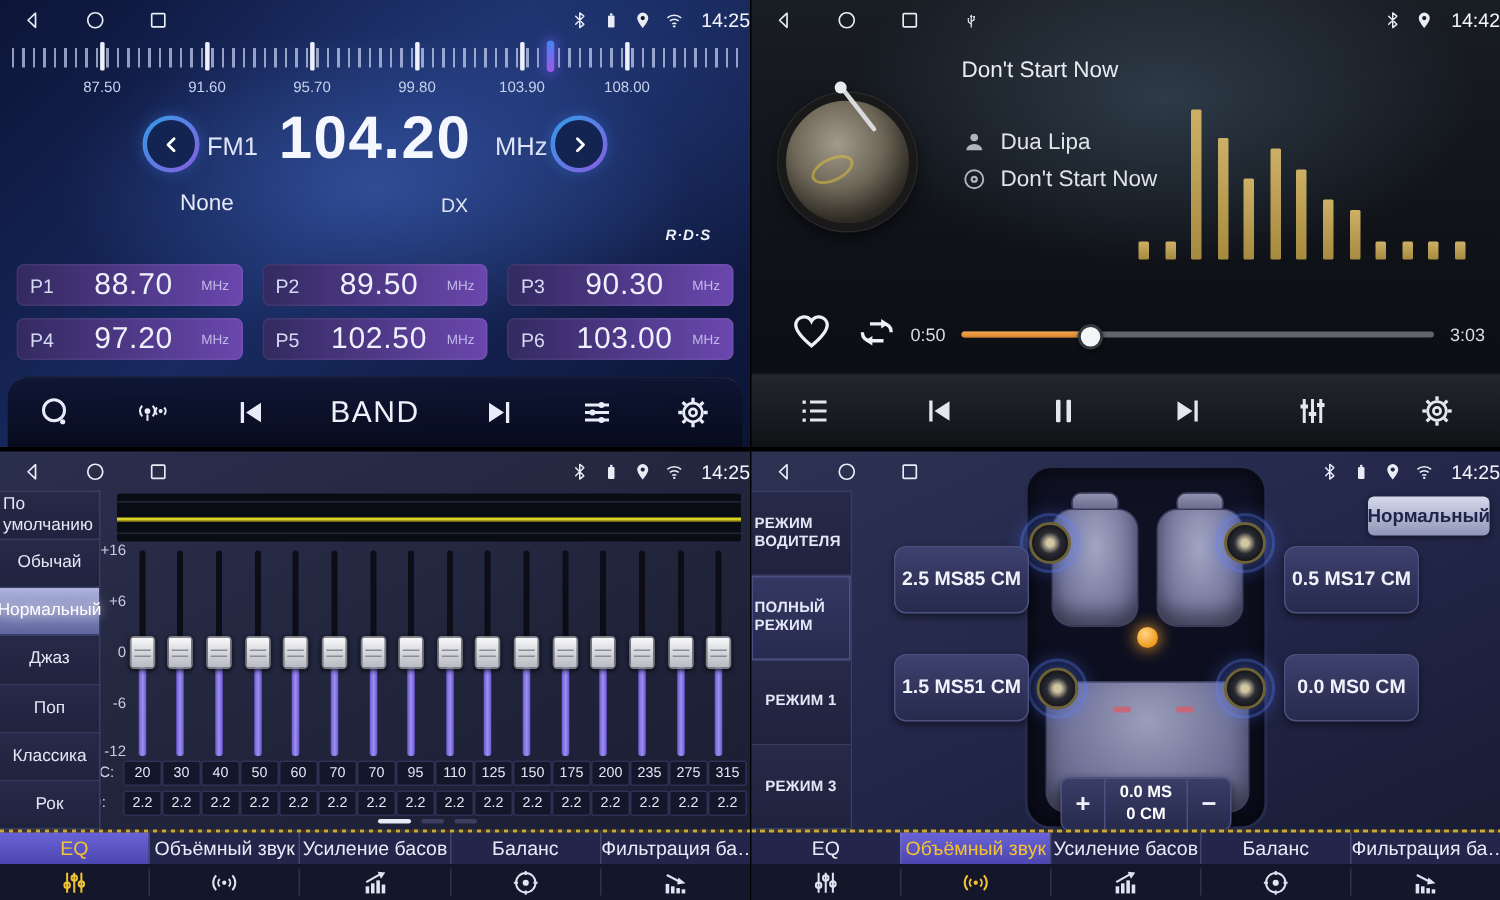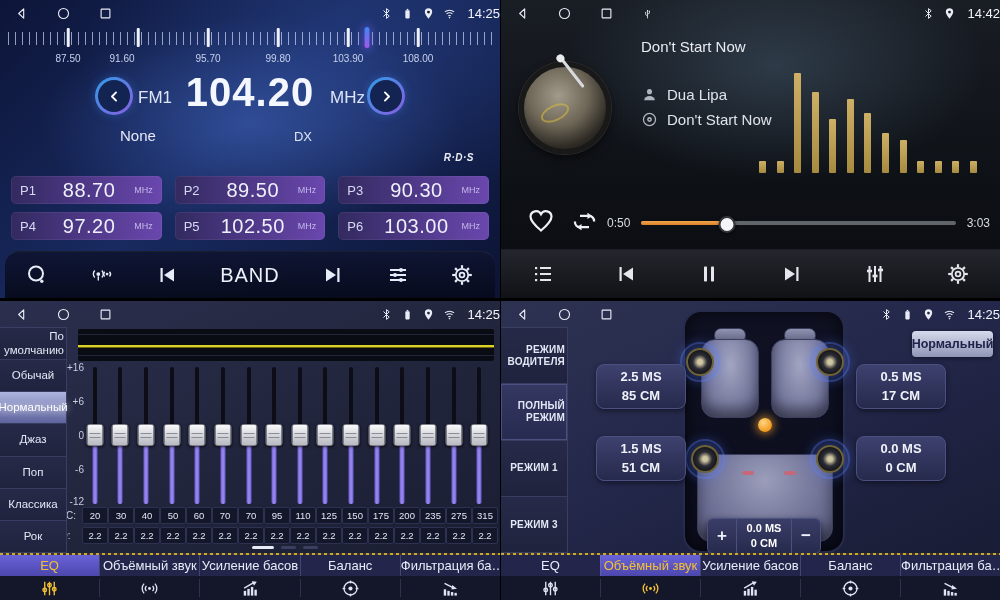--- a/index.html
+++ b/index.html
@@ -83,21 +83,21 @@
   .pthumb{position:absolute;top:-5px;width:13px;height:13px;border-radius:50%;background:#f4f5f7;border:2px solid #33363c;
      transform:translateX(-50%);box-shadow:0 1px 3px rgba(0,0,0,.6)}
   .toolbar2{position:absolute;left:0;right:0;bottom:0;height:48px;
      background:linear-gradient(180deg,#23262c,#101216);border-top:1px solid rgba(255,255,255,.06);
      display:flex;align-items:center;justify-content:space-around}
   .toolbar2 .tbico{color:#e4e7ee}
 
   
   .sidepanel{position:absolute;left:0;top:26px;bottom:47px;width:66px;display:flex;flex-direction:column;
      background:#1e2140;border-right:1px solid #3a3e63;border-top:1px solid #3a3e63;z-index:5}
-  .side-item{flex:1;display:flex;align-items:center;justify-content:center;text-align:right;
+  .side-item{flex:1;display:flex;align-items:center;justify-content:center;text-align:left;
      font-size:11.5px;color:#e3e7f6;border-bottom:1px solid #383c60;padding:1px 2px;line-height:1.15;
      background:linear-gradient(180deg,#262a48,#20233e)}
   .side-item.sel{background:linear-gradient(180deg,#b2b8e2 0%,#707match 0%);background:linear-gradient(180deg,#aeb4de,#5d639c);
      color:#ffffff;text-shadow:0 0 7px rgba(255,255,255,.85)}
   .side-item.dside{font-size:10px;font-weight:700;letter-spacing:.2px}
   .side-item.sel2{background:linear-gradient(180deg,#343862,#272b50);box-shadow:inset 0 0 0 1px #4b5082}
   .tabbar{position:absolute;left:0;right:0;bottom:0;height:47px;background:#14162a;z-index:6}
   .tabbar::before{content:'';position:absolute;top:0;left:0;right:0;height:2px;
      background:repeating-linear-gradient(90deg,#c9a93a 0 3px,rgba(201,169,58,.22) 3px 6px)}
   .tlrow{display:flex;height:21px;margin-top:2px;background:#23264a}
@@ -153,21 +153,21 @@
      border:1px solid #3c3e5e;box-shadow:inset 0 -10px 14px rgba(0,0,0,.4)}
   .belt{position:absolute;top:16px;width:12px;height:4px;border-radius:2px;background:#c4687a}
   .speaker{position:absolute;width:24px;height:24px;border-radius:50%;
      background:radial-gradient(circle,#cfc6a2 0 14%,#2b2b34 42%,#15151b 72%);border:2px solid #6e6338;
      box-shadow:0 0 13px 4px rgba(80,120,255,.4)}
   .speaker::after{content:'';position:absolute;inset:-8px;border-radius:50%;border:2px solid rgba(95,130,255,.3)}
   .listendot{position:absolute;left:73px;top:106px;width:14px;height:14px;border-radius:50%;
      background:radial-gradient(circle at 38% 32%,#ffd482,#f29a1e 70%);box-shadow:0 0 9px 2px rgba(242,160,40,.65)}
   .delaybtn{position:absolute;width:88px;height:43px;border-radius:8px;
      background:linear-gradient(180deg,#3d416e,#262a4c);border:1px solid #4b5080;
-     display:flex;flex-direction:column;align-items:center;justify-content:center;
+     display:flex;flex-direction:row;align-items:center;justify-content:center;
      font-size:13px;font-weight:700;line-height:1.45;color:#f0f2fa;box-shadow:0 2px 5px rgba(0,0,0,.45)}
   .stepper{position:absolute;left:206px;top:217px;width:112px;height:34px;border-radius:6px;
      background:linear-gradient(180deg,#3a3e68,#262a4c);border:1px solid #4b5080;display:flex;align-items:stretch;
      box-shadow:0 2px 6px rgba(0,0,0,.5)}
   .stepbtn{width:28px;display:flex;align-items:center;justify-content:center;font-size:17px;font-weight:700;color:#eef0fa}
   .stepmid{flex:1;display:flex;flex-direction:column;align-items:center;justify-content:center;
      font-size:11px;font-weight:700;line-height:1.35;border-left:1px solid #4b5080;border-right:1px solid #4b5080}
 </style>
 </head>
 <body>
@@ -220,21 +220,21 @@
       <span class="time">14:25</span>
     </div>
   </div>
 
   <div class="scale">
     <div class="ticks"></div>
     <div id="scale-labels">
         <div class="bigtick" style="left: 68px;"></div>
         <div class="slabel" style="left: 68px;">87.50</div>
         <div class="bigtick" style="left: 138px;"></div>
-        <div class="slabel" style="left: 122px;">91.60</div>
+        <div class="slabel" style="left: 138px;">91.60</div>
         <div class="bigtick" style="left: 208px;"></div>
         <div class="slabel" style="left: 208px;">95.70</div>
         <div class="bigtick" style="left: 278px;"></div>
         <div class="slabel" style="left: 278px;">99.80</div>
         <div class="bigtick" style="left: 348px;"></div>
         <div class="slabel" style="left: 348px;">103.90</div>
         <div class="bigtick" style="left: 418px;"></div>
         <div class="slabel" style="left: 418px;">108.00</div>
       </div>
     <div class="fpointer"></div>

